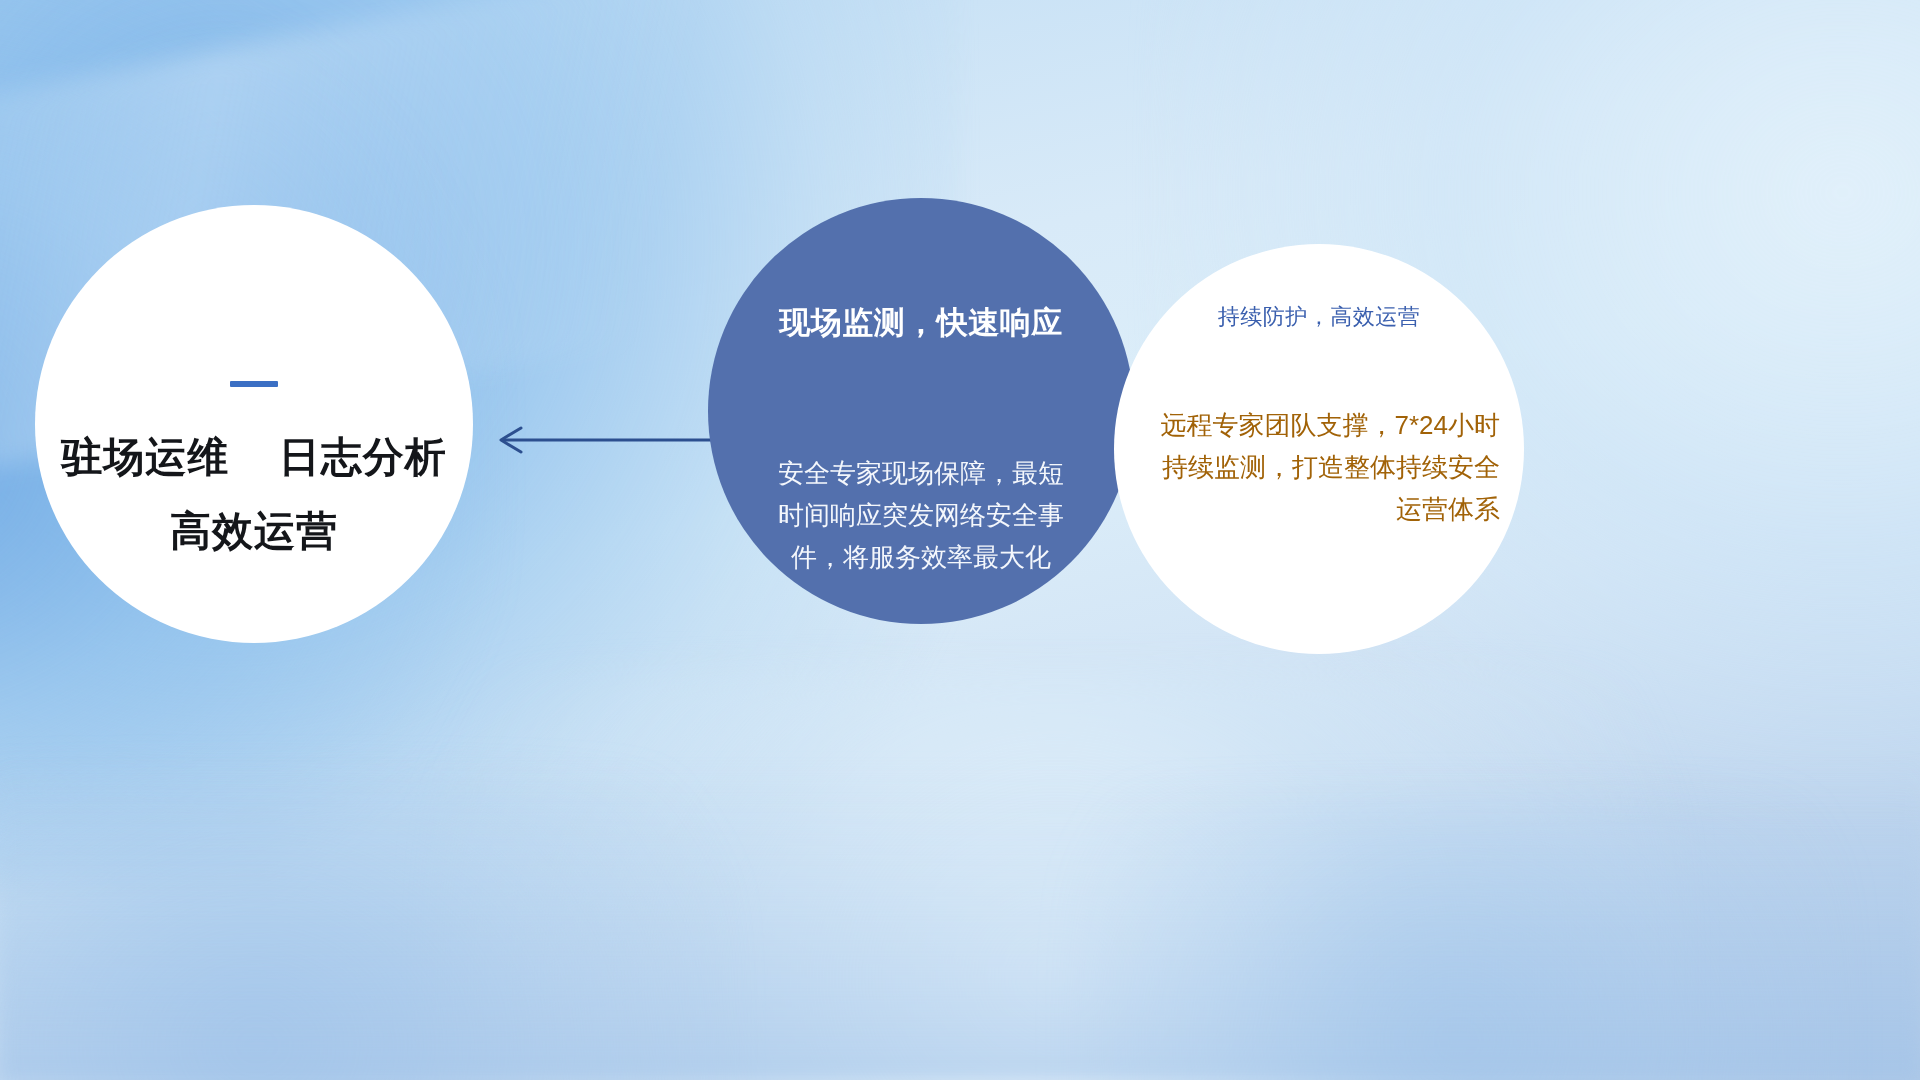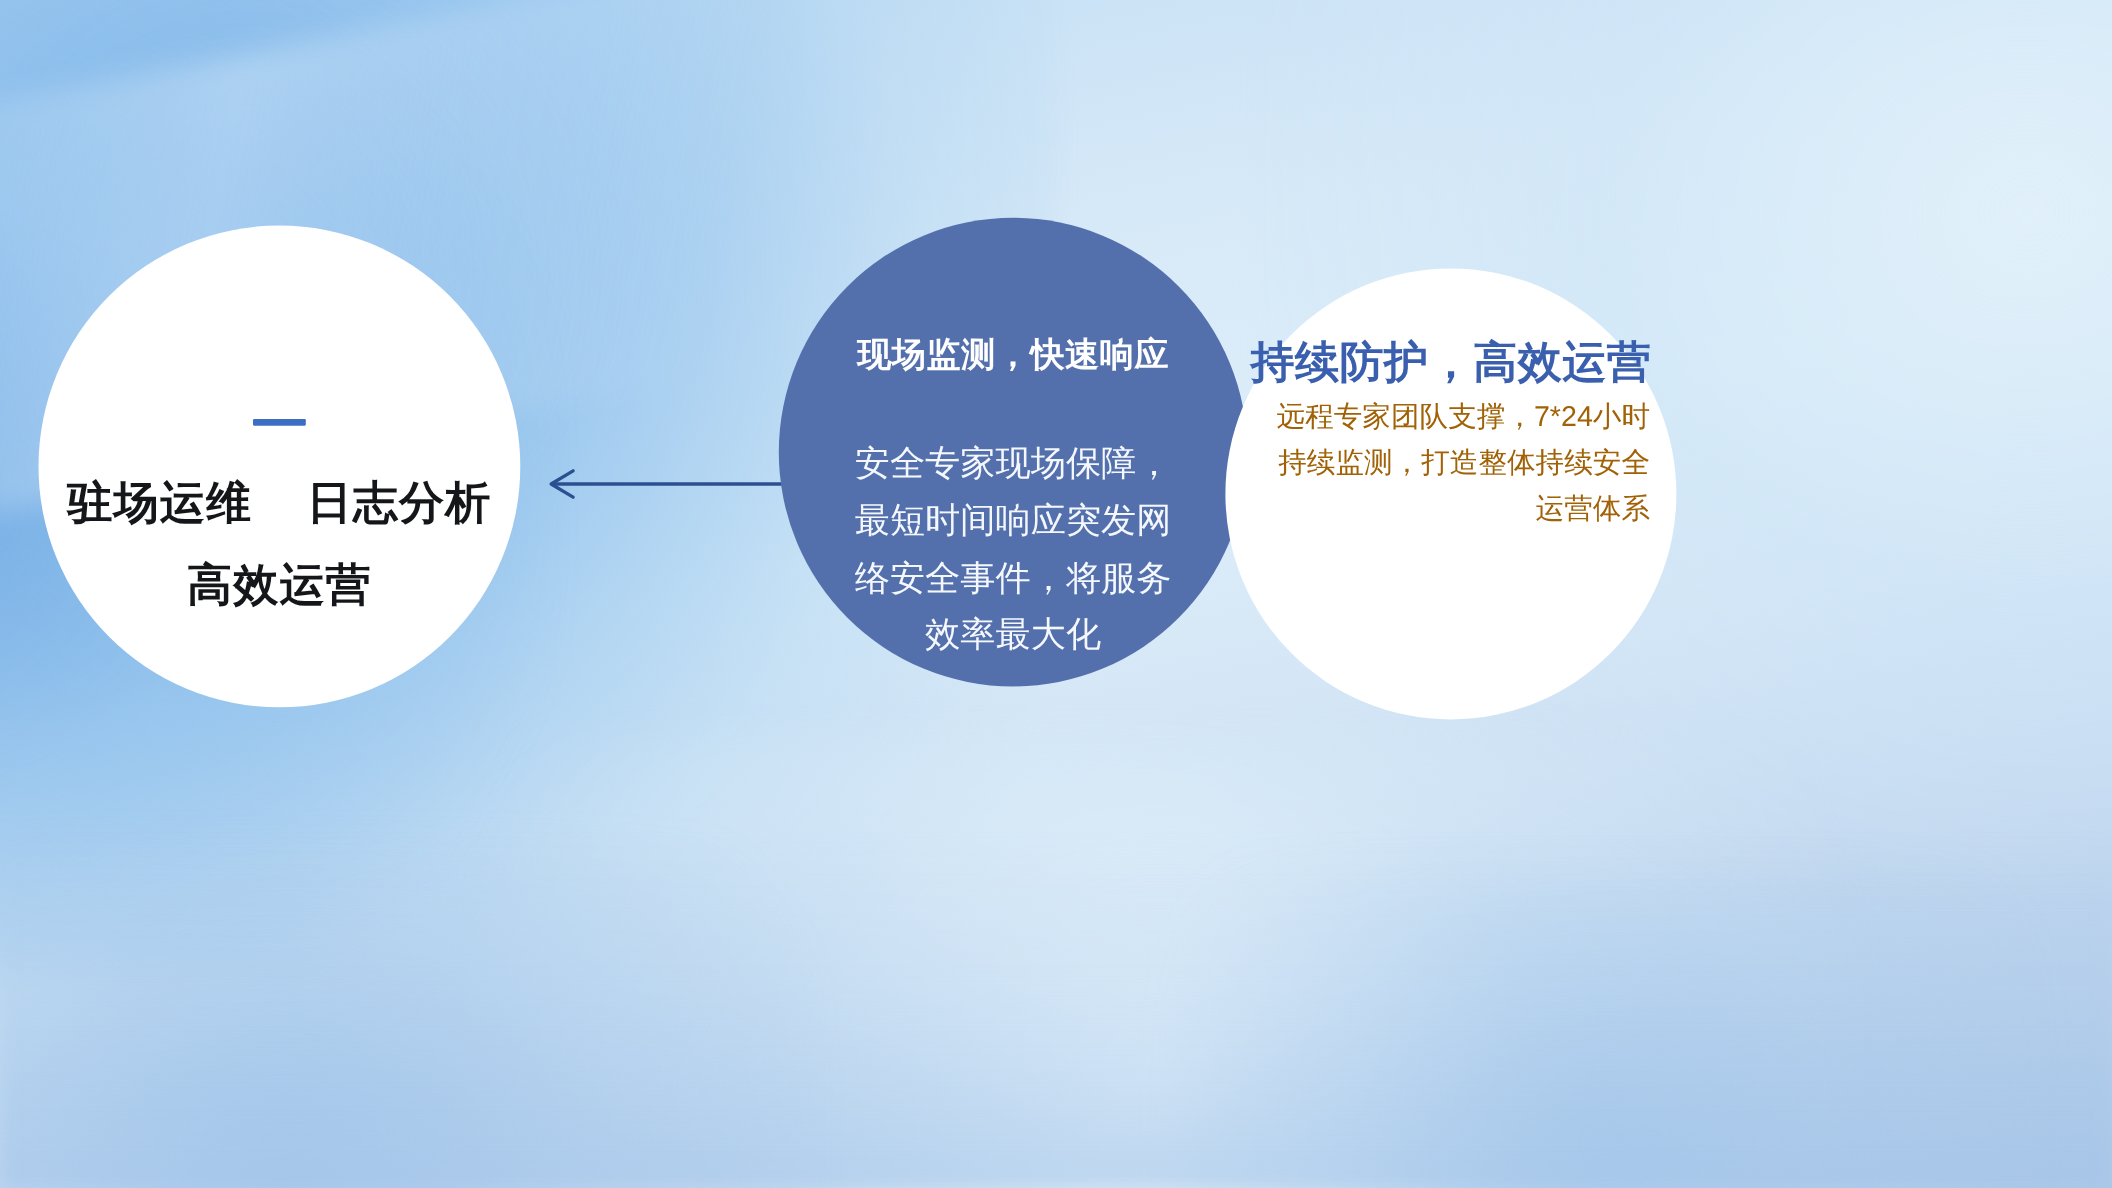--- a/index.html
+++ b/index.html
@@ -134,41 +134,42 @@
   }
   #circle-mid .inner {
     position:absolute; inset:0;
     display:flex; flex-direction:column;
     align-items:center; justify-content:flex-start;
     padding-top:104px;
   }
   .mid-title {
     font-size:31px; font-weight:bold; color:#ffffff;
     letter-spacing:0.5px; white-space:nowrap;
-    margin-bottom:52px;
+    margin-bottom:108px;
   }
   .mid-body {
-    font-size:32px; color:#f4f7fc; line-height:1.62;
+    font-size:26px; color:#f4f7fc; line-height:1.62;
     text-align:center; width:300px;
   }
 
   #circle-right {
     left:1114px; top:244px; width:410px; height:410px;
     background:#ffffff;
     z-index:7;
   }
   #circle-right .inner {
     position:absolute; inset:0;
     display:flex; flex-direction:column;
     align-items:center; justify-content:flex-start;
     padding-top:58px;
   }
   .right-title {
-    font-size:40px; font-weight:bold; color:#3a5fae;
+    font-size:22px; font-weight:normal; color:#3a5fae;
     letter-spacing:0.5px; white-space:nowrap;
+    margin-bottom:72px;
   }
   .right-body {
     font-size:26px; color:#a16207; line-height:1.62;
     text-align:right; width:362px;
   }
 </style>
 </head>
 <body>
 
 <div id="bg">

